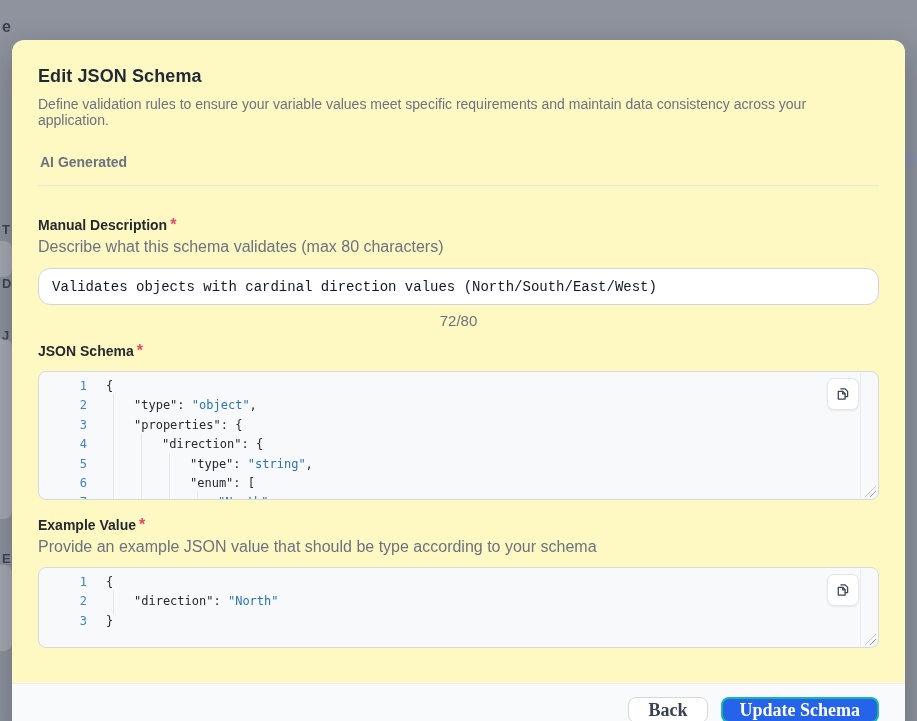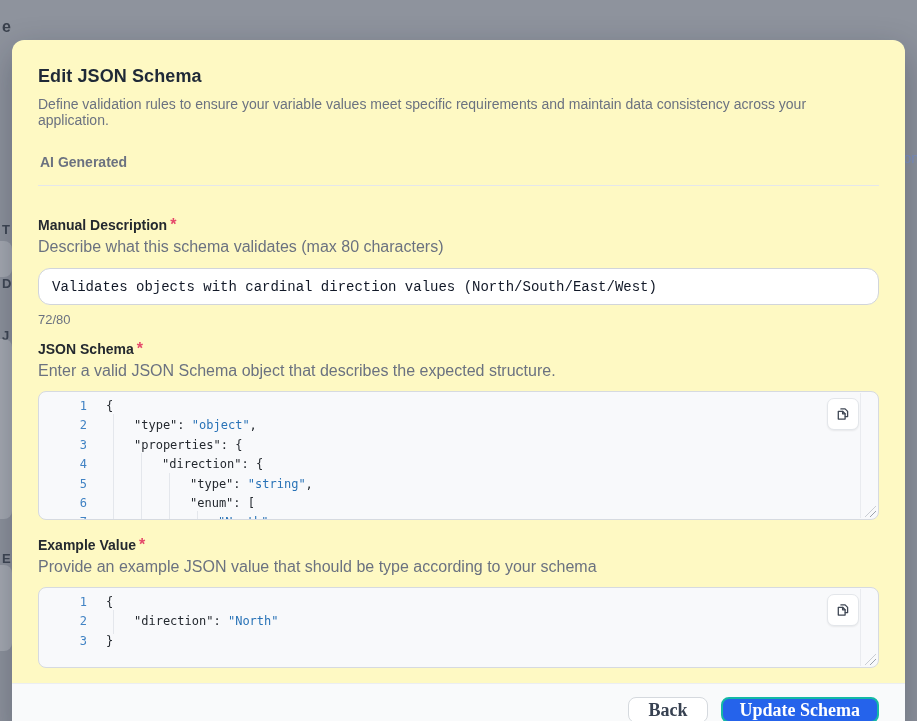--- a/index.html
+++ b/index.html
@@ -42,21 +42,21 @@
   .field-label { font-size:14px; font-weight:bold; color:#24292f; }
   .req { color:#e5486a; font-weight:bold; margin-left:3px; }
   .field-helper { margin-top:4px; font-size:16px; color:#6b7280; }
 
   .sec-desc { margin-top:30px; }
   .desc-input {
     margin-top:12px; width:100%; height:37px; border:1px solid #d1d5db; border-radius:12px;
     padding:0 13px; font-size:14px; color:#111827; outline:none; background:#fff;
     font-family:Liberation Mono, monospace;
   }
-  .char-counter { margin-top:7px; text-align:left; font-size:13px; color:#6b7280; }
+  .char-counter { margin-top:7px; text-align:center; font-size:15px; color:#6b7280; }
 
   .sec-schema { margin-top:13px; }
   .sec-example { margin-top:16px; }
 
   
   .code-editor {
     position:relative; margin-top:11px; background:#f8f9fb;
     border:1px solid #d6dae0; border-radius:8px; overflow:hidden;
     font-family:"DejaVu Sans Mono","Liberation Mono",monospace; font-size:12px;
   }
@@ -126,21 +126,20 @@
       </div>
       <div class="field-helper">Describe what this schema validates (max 80 characters)</div>
       <input class="desc-input" type="text" value="Validates objects with cardinal direction values (North/South/East/West)" style="">
       <div class="char-counter">72/80</div>
     </div>
 
     <div class="sec-schema">
       <div>
         <span class="field-label">JSON Schema</span><span class="req">*</span>
       </div>
-      <div class="field-helper">Enter a valid JSON Schema object that describes the expected structure.</div>
       <div class="code-editor h-schema">
         <div class="code-lines">
             <div class="code-line"><span class="ln">1</span><span class="lc"><span class="tk-p">{</span></span></div>
             <div class="code-line"><span class="ln">2</span><span class="lc"><span class="ind"></span><span class="tk-k">"type"</span><span class="tk-p">: </span><span class="tk-s">"object"</span><span class="tk-p">,</span></span></div>
             <div class="code-line"><span class="ln">3</span><span class="lc"><span class="ind"></span><span class="tk-k">"properties"</span><span class="tk-p">: {</span></span></div>
             <div class="code-line"><span class="ln">4</span><span class="lc"><span class="ind"></span><span class="ind"></span><span class="tk-k">"direction"</span><span class="tk-p">: {</span></span></div>
             <div class="code-line"><span class="ln">5</span><span class="lc"><span class="ind"></span><span class="ind"></span><span class="ind"></span><span class="tk-k">"type"</span><span class="tk-p">: </span><span class="tk-s">"string"</span><span class="tk-p">,</span></span></div>
             <div class="code-line"><span class="ln">6</span><span class="lc"><span class="ind"></span><span class="ind"></span><span class="ind"></span><span class="tk-k">"enum"</span><span class="tk-p">: [</span></span></div>
             <div class="code-line"><span class="ln">7</span><span class="lc"><span class="ind"></span><span class="ind"></span><span class="ind"></span><span class="ind"></span><span class="tk-s">"North"</span><span class="tk-p">,</span></span></div>
           </div>

